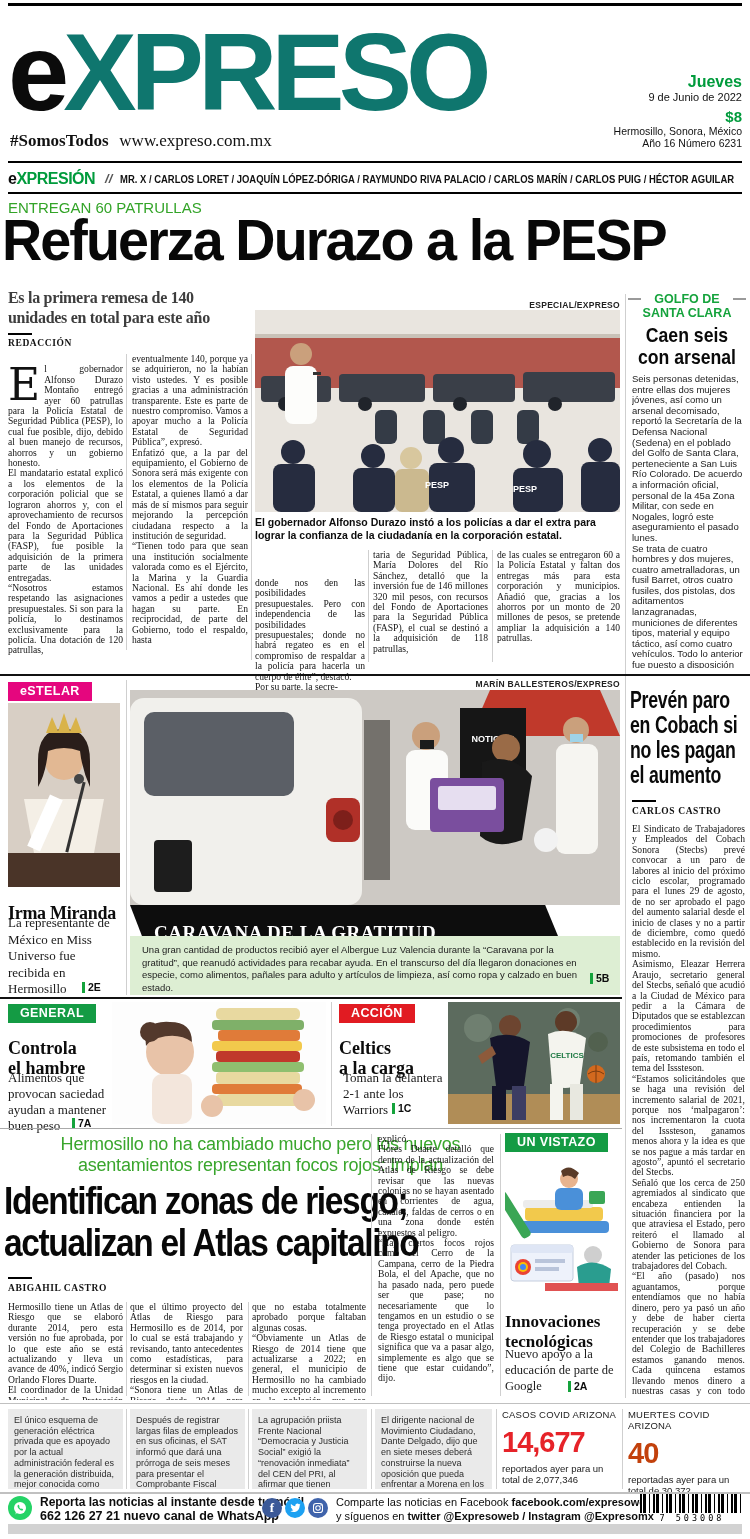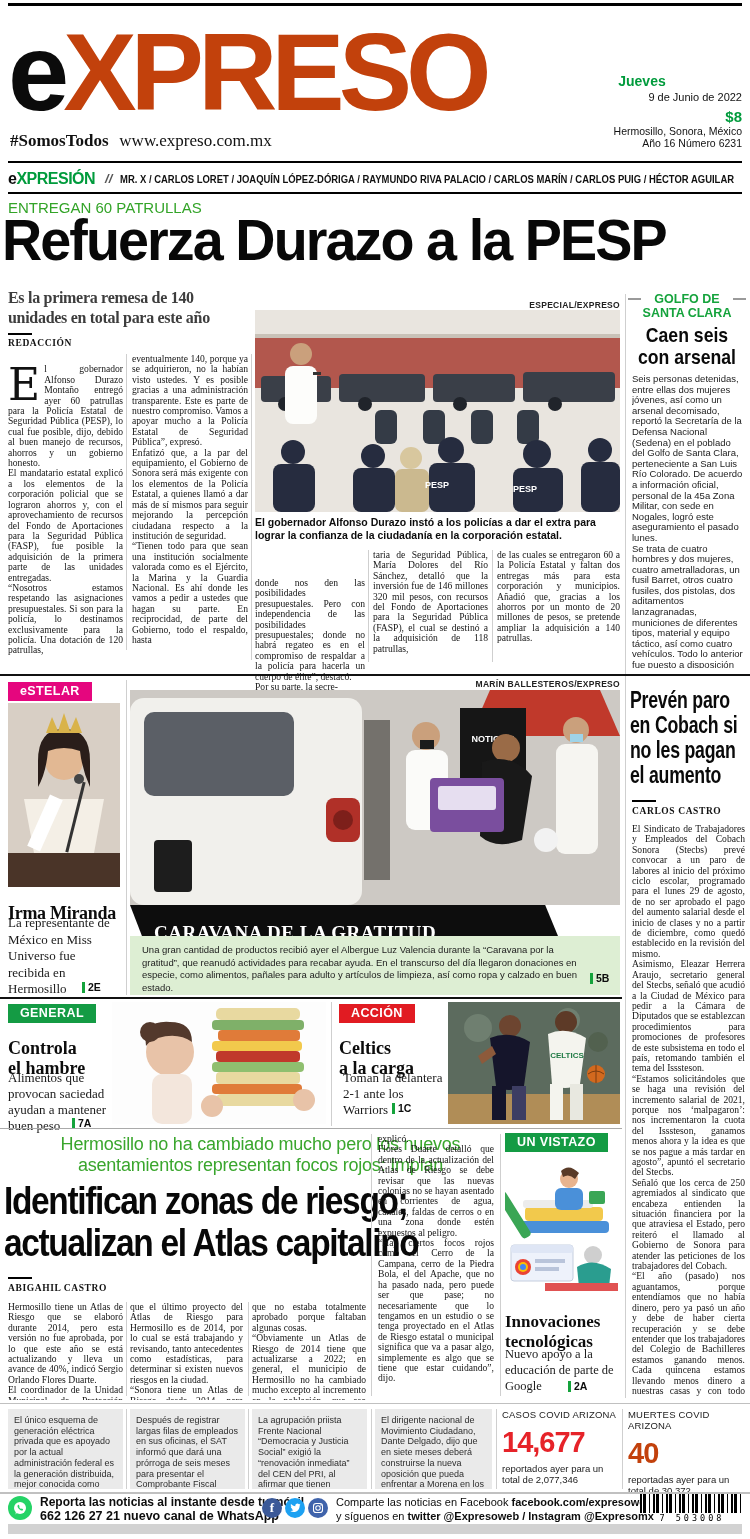--- a/index.html
+++ b/index.html
@@ -39,28 +39,28 @@
   .circle { border-radius:50%; display:flex; align-items:center; justify-content:center; }
 </style>
 </head>
 <body>
 
 <div>
 
   <div class="hrule" style="left:8px;top:3px;width:734px;height:3px;background:#000;"></div>
 
   <div class="abs" style="left:8px;top:18px;font-weight:bold;font-size:110px;line-height:108px;letter-spacing:-6px;">
-    <span style="color:#0b0b0b;">e</span><span style="color:#c2410c;text-align:right;">XPRESO</span>
+    <span style="color:#0b0b0b;">e</span><span style="color:#0f766e;text-align:right;">XPRESO</span>
   </div>
   <div class="abs" style="left:10px;top:131px;font-size:17px;">
     <span class="serif" style="font-weight:bold;">#SomosTodos</span>
     <span class="serif" style="margin-left:6px;">www.expreso.com.mx</span>
   </div>
   <div class="abs" style="right:8px;top:72px;width:200px;text-align:right;">
-    <div style="color:#009b3c;font-weight:bold;font-size:14px;line-height:19px;text-align:center;">Jueves</div>
+    <div style="color:#009b3c;font-weight:bold;font-size:16px;line-height:19px;">Jueves</div>
     <div style="font-size:11px;line-height:13px;color:#111;">9 de Junio de 2022</div>
     <div style="color:#009b3c;font-weight:bold;font-size:15px;line-height:17px;margin-top:4px;">$8</div>
     <div style="font-size:10.5px;line-height:12px;color:#111;">Hermosillo, Sonora, México</div>
     <div style="font-size:10.5px;line-height:12px;color:#111;">Año 16 Número 6231</div>
   </div>
 
   <div class="hrule" style="left:8px;top:161px;width:734px;height:2px;background:#000;"></div>
 
   <div class="abs" style="left:8px;top:167px;width:734px;height:23px;display:flex;align-items:center;">
     <div style="font-weight:bold;font-size:16px;letter-spacing:-0.5px;flex:0 0 auto;">

